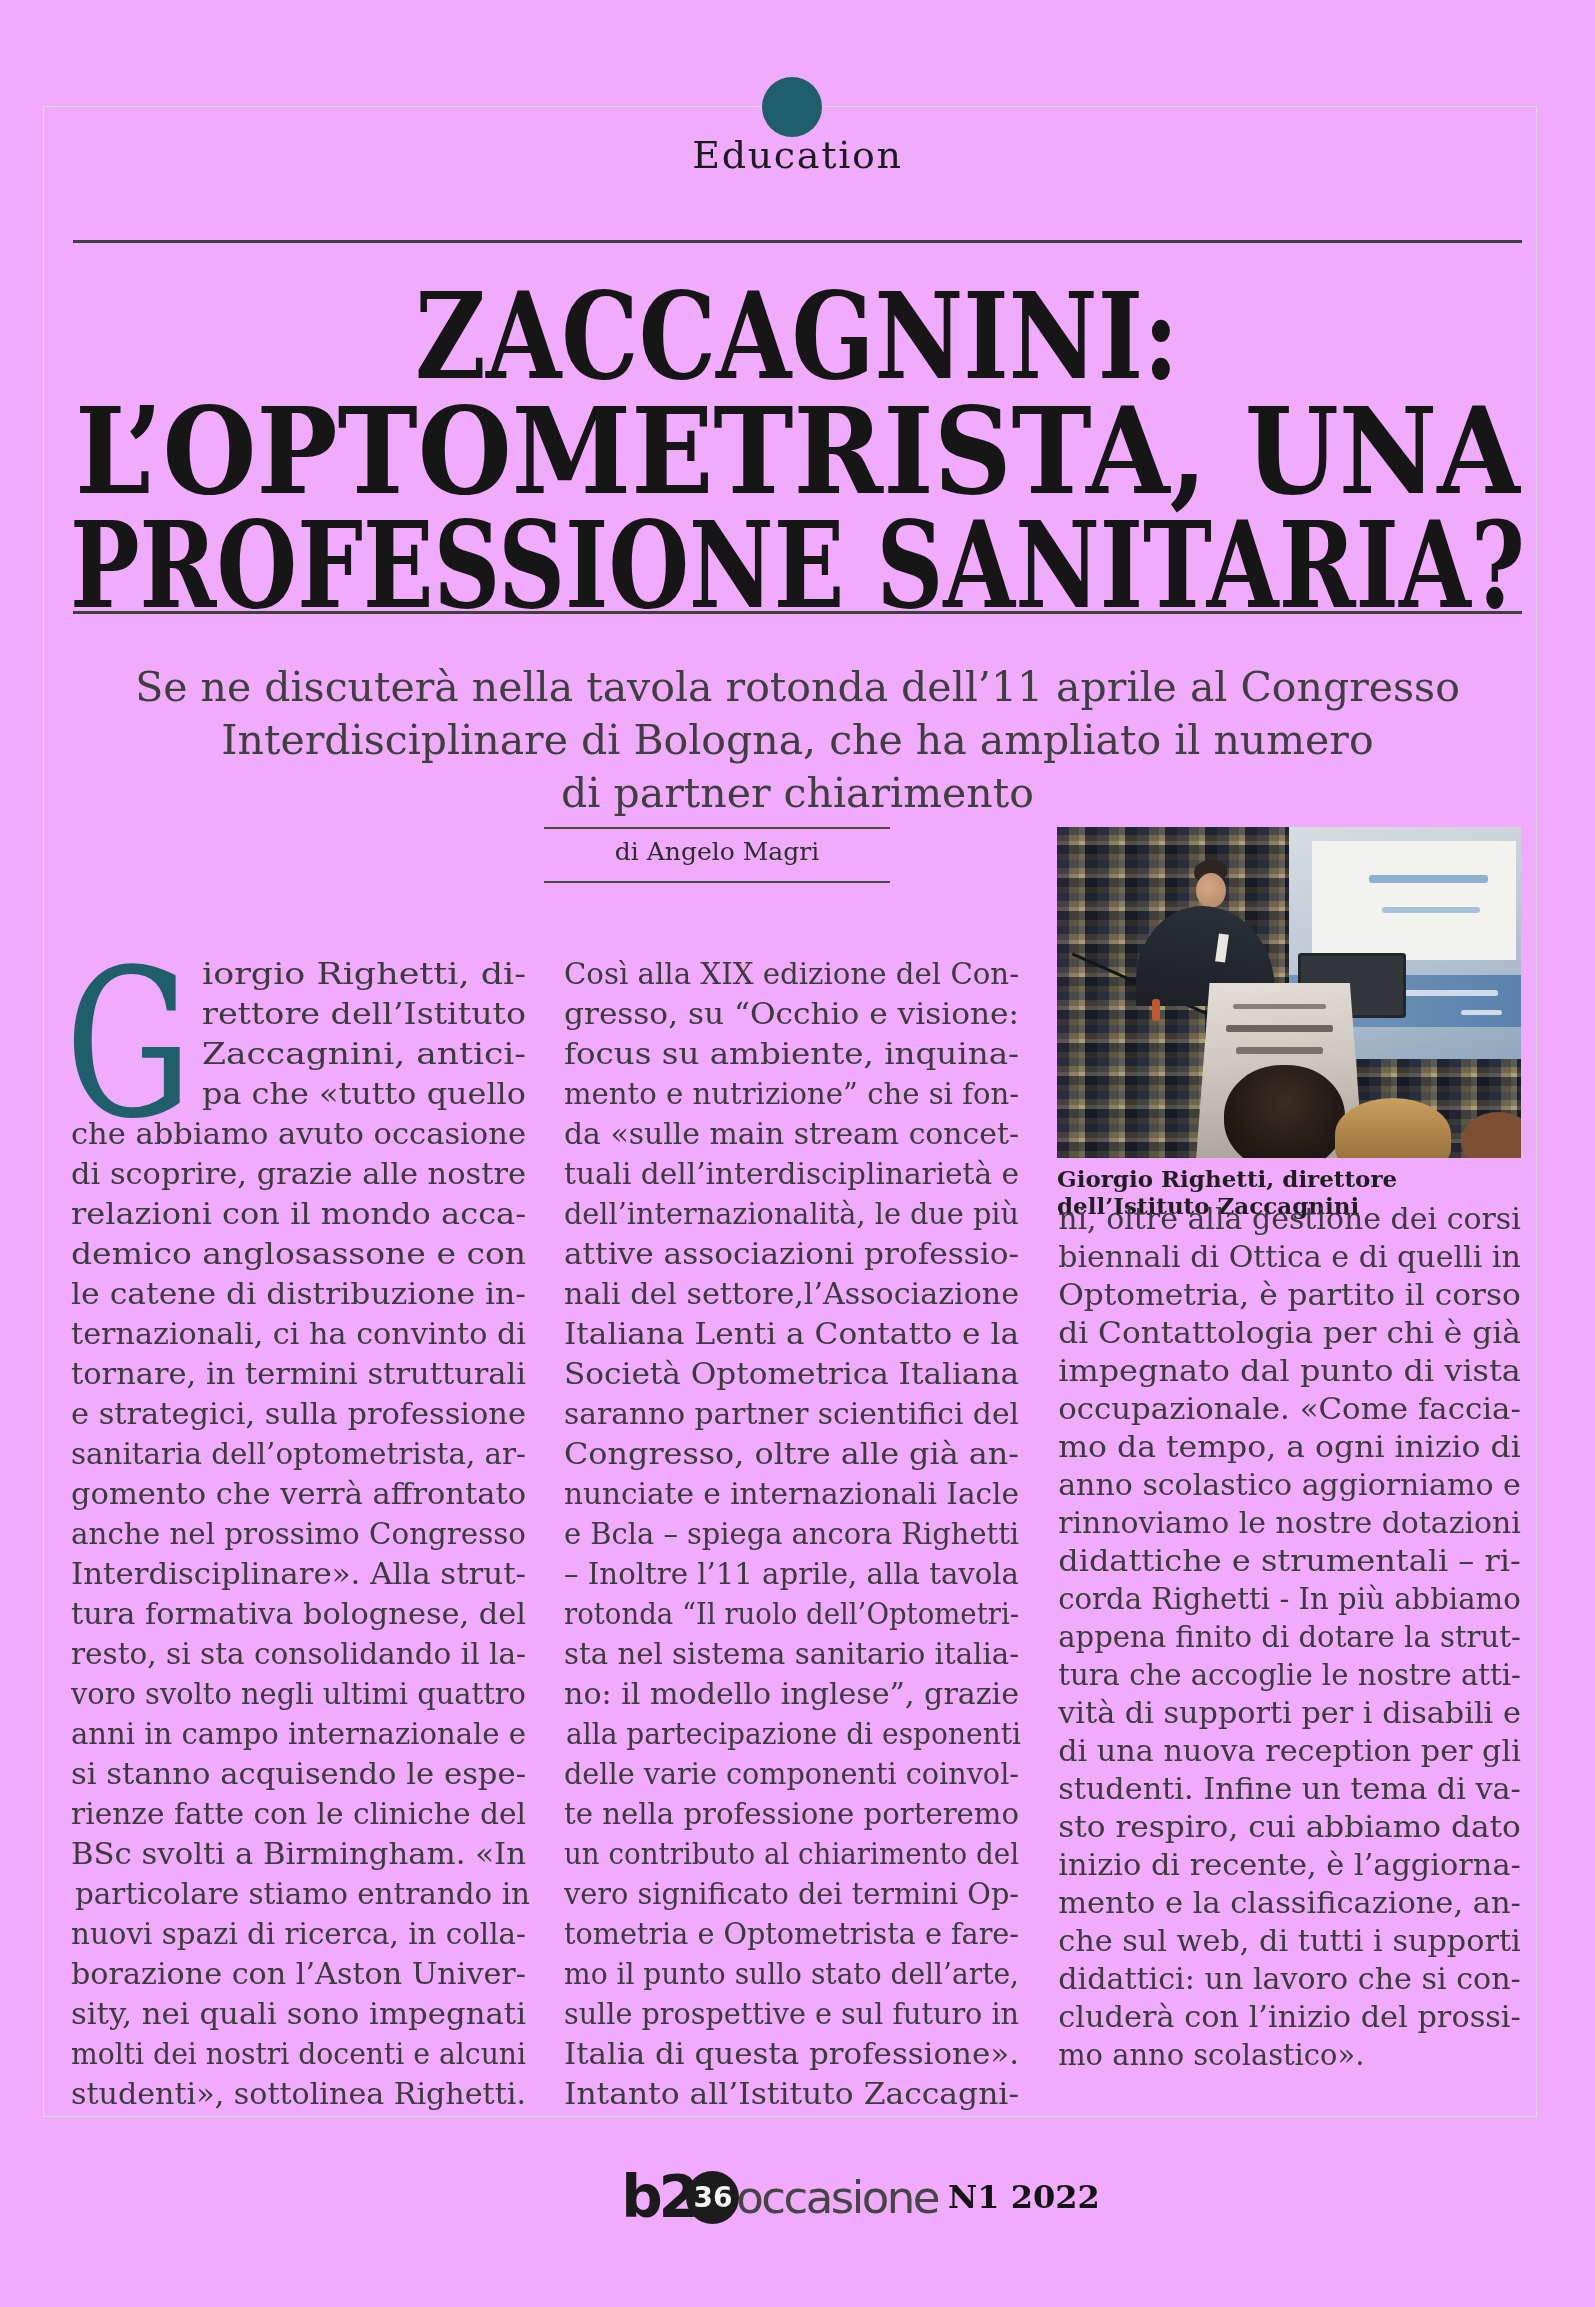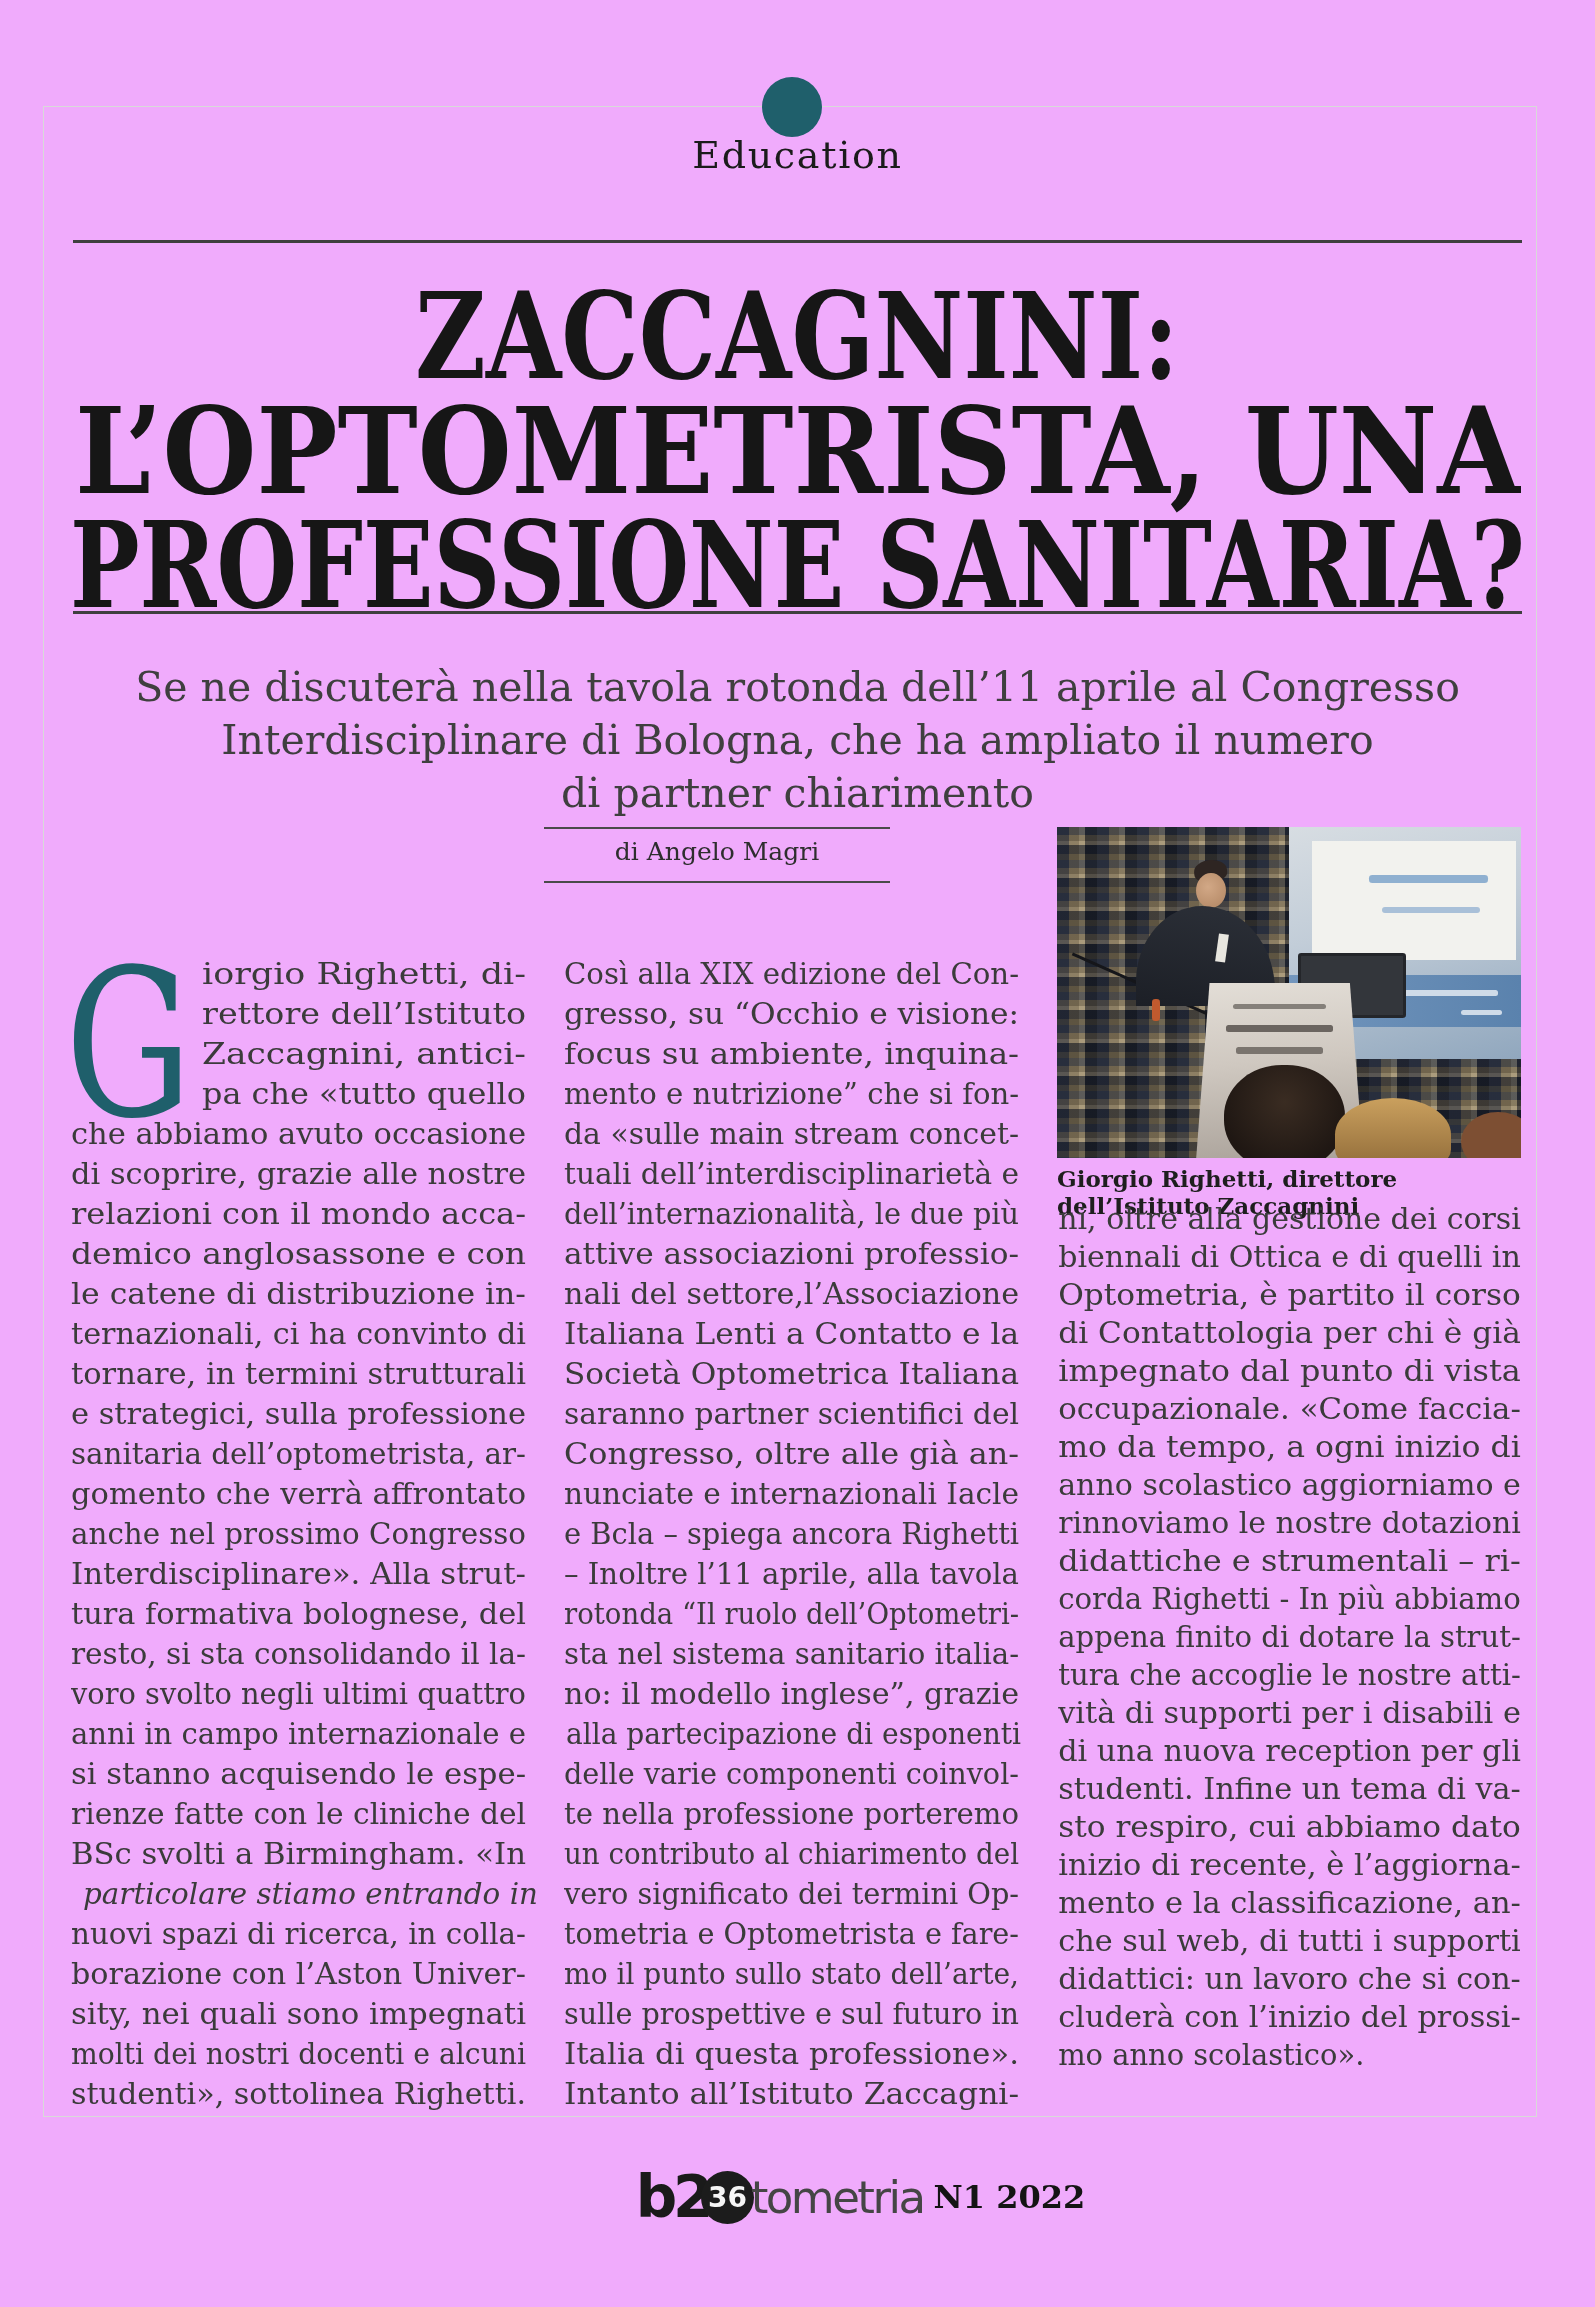--- a/index.html
+++ b/index.html
@@ -185,21 +185,21 @@
         </svg></div>
       <div class="bline" style="margin-left: 0px; height: 40px;"><svg width="455" height="40" viewBox="0 0 548 48">
           <text x="0" y="37" class="body-text" textLength="548" lengthAdjust="spacingAndGlyphs">si stanno acquisendo le espe-</text>
         </svg></div>
       <div class="bline" style="margin-left: 0px; height: 40px;"><svg width="455" height="40" viewBox="0 0 548 48">
           <text x="0" y="37" class="body-text" textLength="548" lengthAdjust="spacingAndGlyphs">rienze fatte con le cliniche del</text>
         </svg></div>
       <div class="bline" style="margin-left: 0px; height: 40px;"><svg width="455" height="40" viewBox="0 0 548 48">
           <text x="0" y="37" class="body-text" textLength="548" lengthAdjust="spacingAndGlyphs">BSc svolti a Birmingham. «In</text>
         </svg></div>
-      <div class="bline" style="margin-left: 12px; height: 40px; font-style: italic;"><svg width="455" height="40" viewBox="0 0 548 48">
+      <div class="bline" style="margin-left: 4px; height: 40px;"><svg width="455" height="40" viewBox="0 0 548 48">
           <text x="0" y="37" class="body-text" textLength="548" lengthAdjust="spacingAndGlyphs">particolare stiamo entrando in</text>
         </svg></div>
       <div class="bline" style="margin-left: 0px; height: 40px;"><svg width="455" height="40" viewBox="0 0 548 48">
           <text x="0" y="37" class="body-text" textLength="548" lengthAdjust="spacingAndGlyphs">nuovi spazi di ricerca, in colla-</text>
         </svg></div>
       <div class="bline" style="margin-left: 0px; height: 40px;"><svg width="455" height="40" viewBox="0 0 548 48">
           <text x="0" y="37" class="body-text" textLength="548" lengthAdjust="spacingAndGlyphs">borazione con l’Aston Univer-</text>
         </svg></div>
       <div class="bline" style="margin-left: 0px; height: 40px;"><svg width="455" height="40" viewBox="0 0 548 48">
           <text x="0" y="37" class="body-text" textLength="548" lengthAdjust="spacingAndGlyphs">sity, nei quali sono impegnati</text>
@@ -370,18 +370,18 @@
       <div class="bline" style="margin-left: 0px; height: 38px;"><svg width="465" height="38" viewBox="0 0 560 46">
           <text x="0" y="36" class="body-text">mo anno scolastico».</text>
         </svg></div>
     </div>
 
   <div class="abs footer">
     <span class="footer-b2">b2</span>
     <span class="footer-circle">
       <span class="footer-num">36</span>
     </span>
-    <span class="footer-mag">tometria</span>
+    <span class="footer-mag">occasione</span>
     <span class="footer-issue">N1 2022</span>
   </div>
 
 </div>
 
 
 </body></html>

